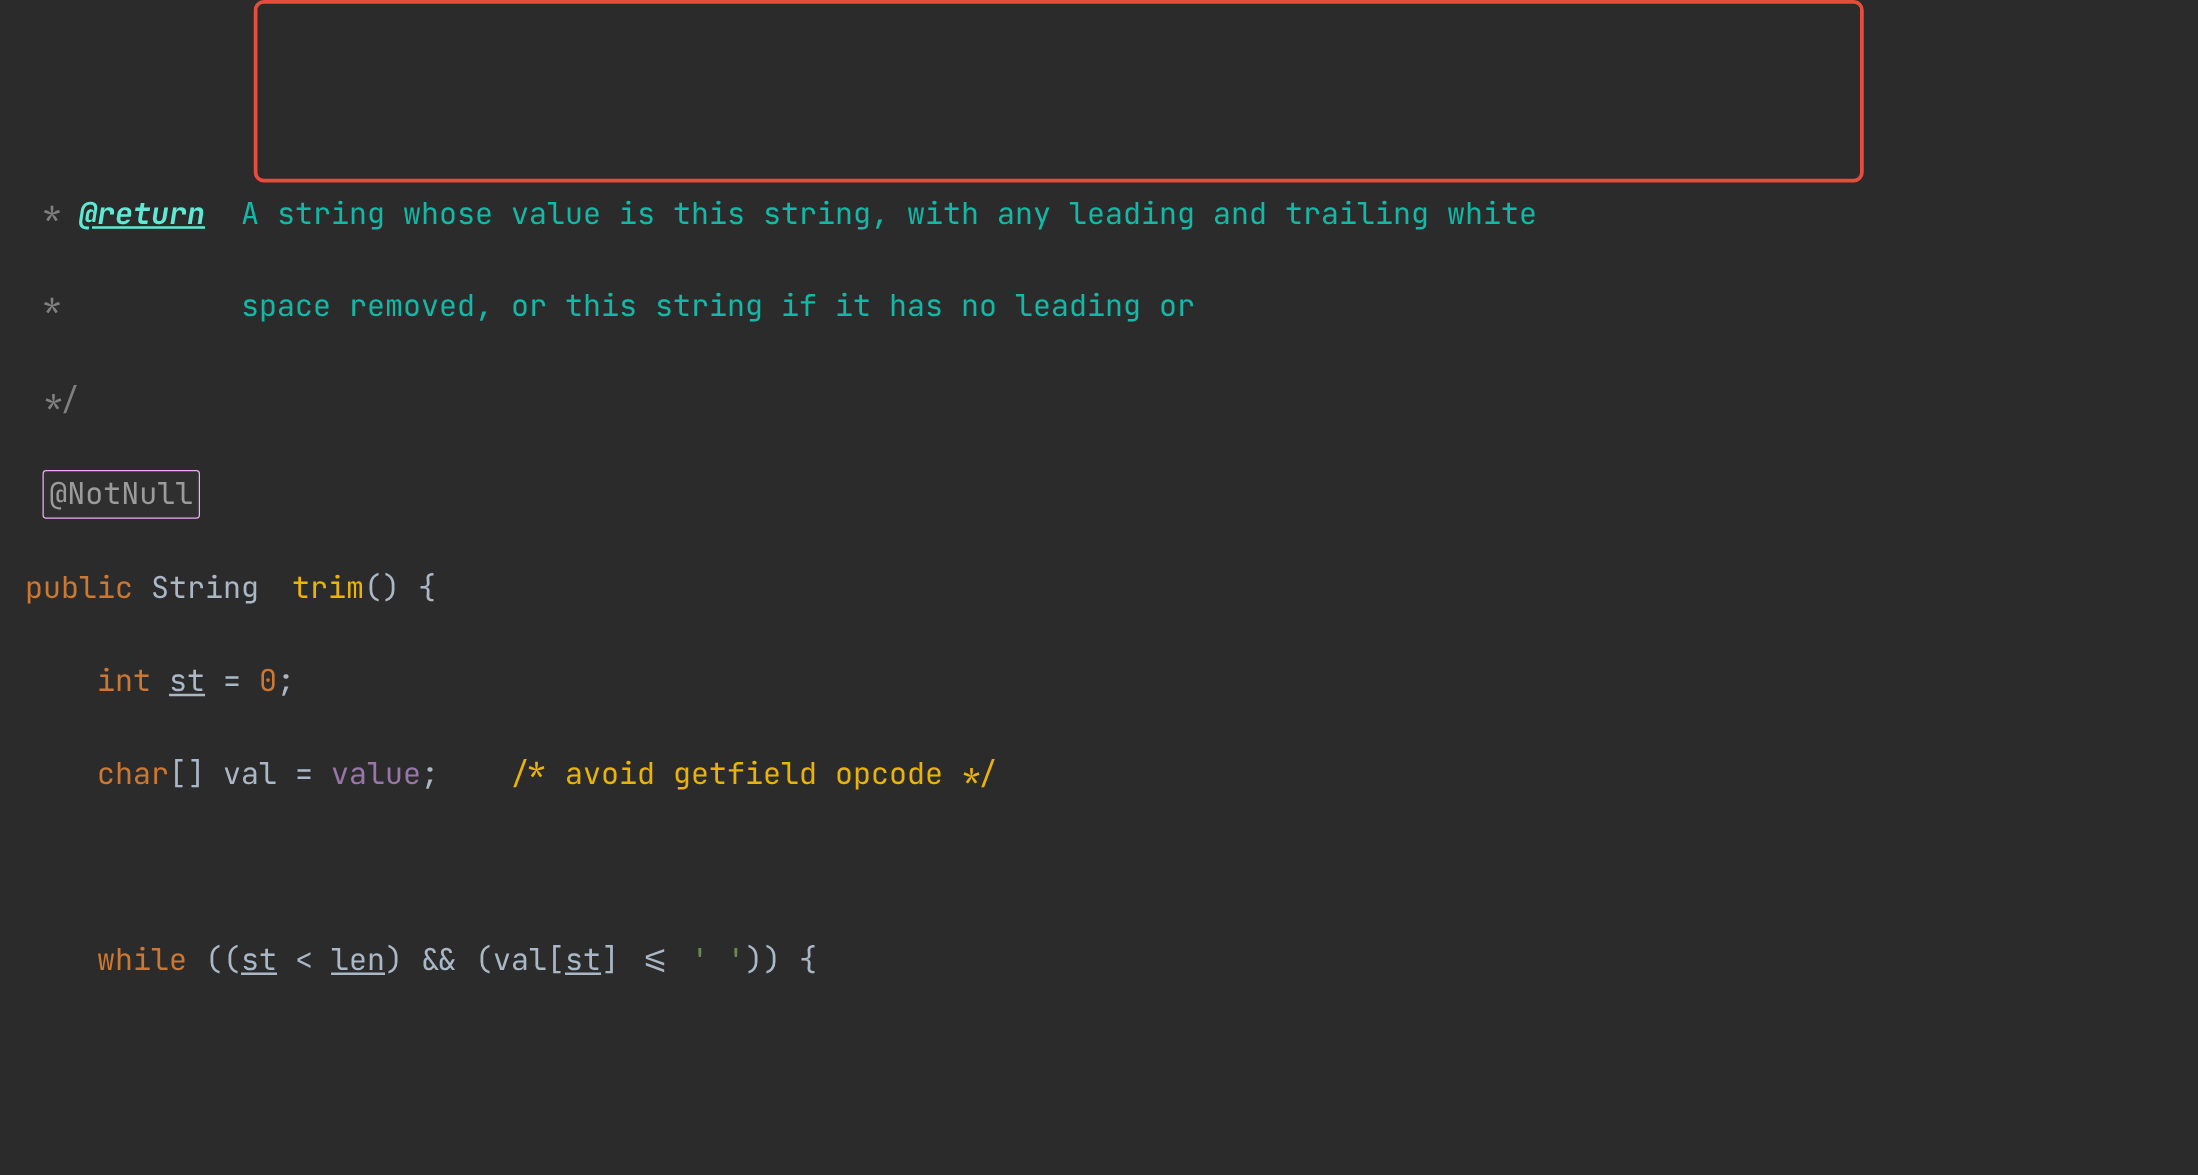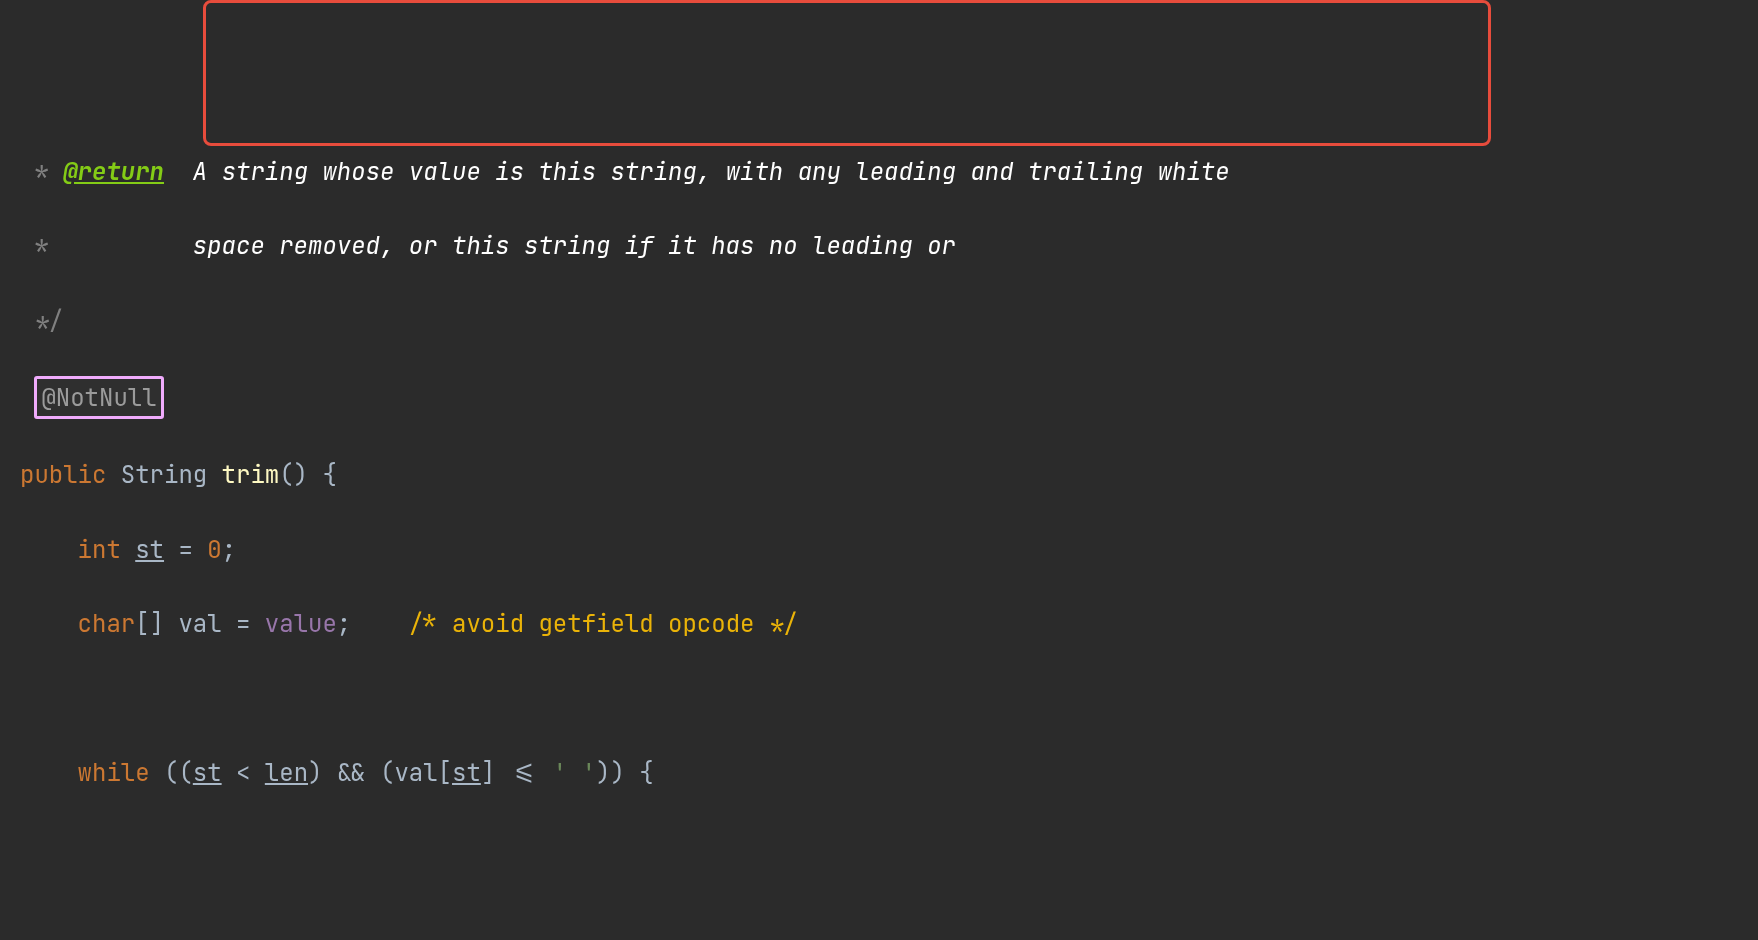--- a/index.html
+++ b/index.html
@@ -15,34 +15,34 @@
   .editor {
     padding: 4px 0 10px 20px;
     white-space: pre;
     position: relative;
   }
   .line {
     display: block;
     min-height: 37px;
   }
   .comment-star { color: #808080; }
-  .javadoc-tag { color: #84cc16; font-style: italic; font-weight: bold; text-decoration: underline; }
-  .javadoc-text { color: #ffffff; font-style: italic; }
+  .javadoc-tag { color: #5eead4; font-style: italic; font-weight: bold; text-decoration: underline; }
+  .javadoc-text { color: #14b8a6; }
   .annotation-box { 
     display: inline-block; 
-    border: 3px solid #f0abfc; 
+    border: 1px solid #f0abfc; 
     padding: 0 4px; 
     border-radius: 3px; 
     color: #9b9b9b;
     background: rgba(80,80,80,0.12);
     font-style: normal;
   }
   .keyword { color: #CC7832; }
   .type { color: #A9B7C6; }
-  .method-decl { color: #fef9c3; }
+  .method-decl { color: #eab308; margin-left: 12px; }
   .identifier { color: #A9B7C6; }
   .field { color: #9876AA; }
   .string { color: #6A8759; }
   .comment-block { color: #eab308; }
   .underlined { text-decoration: underline; text-decoration-color: #A9B7C6; }
   .highlight-box {
     position: absolute;
     border: 3px solid #E74C3C;
     border-radius: 8px;
     top: 0px;

